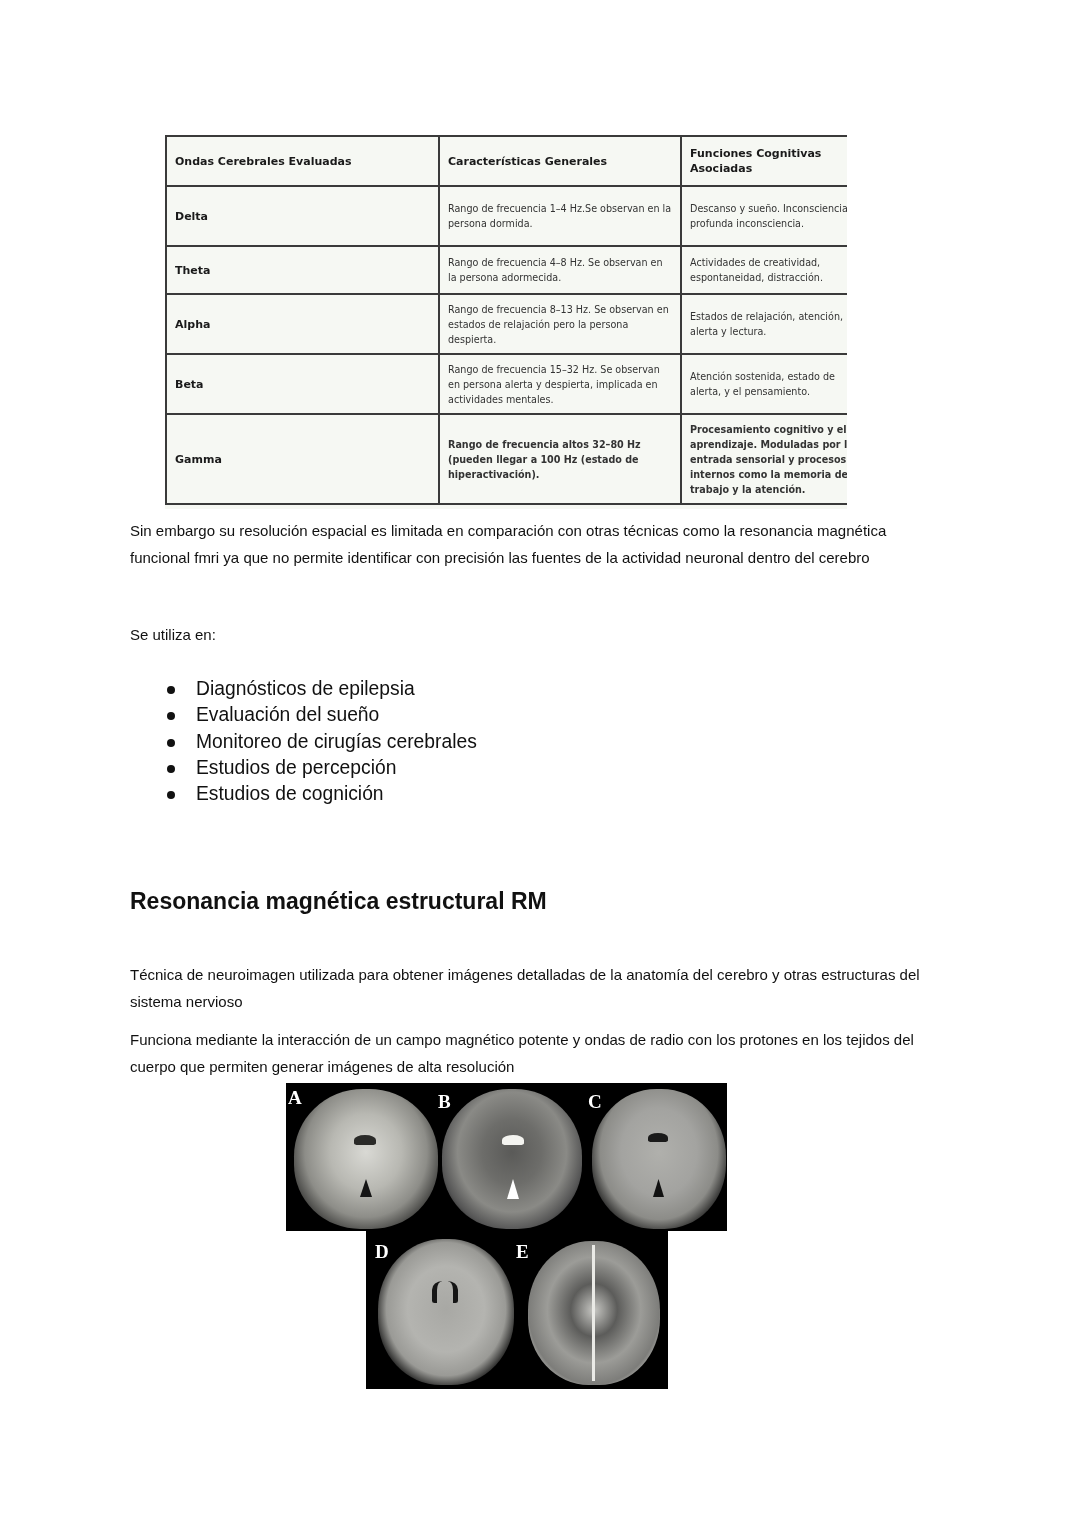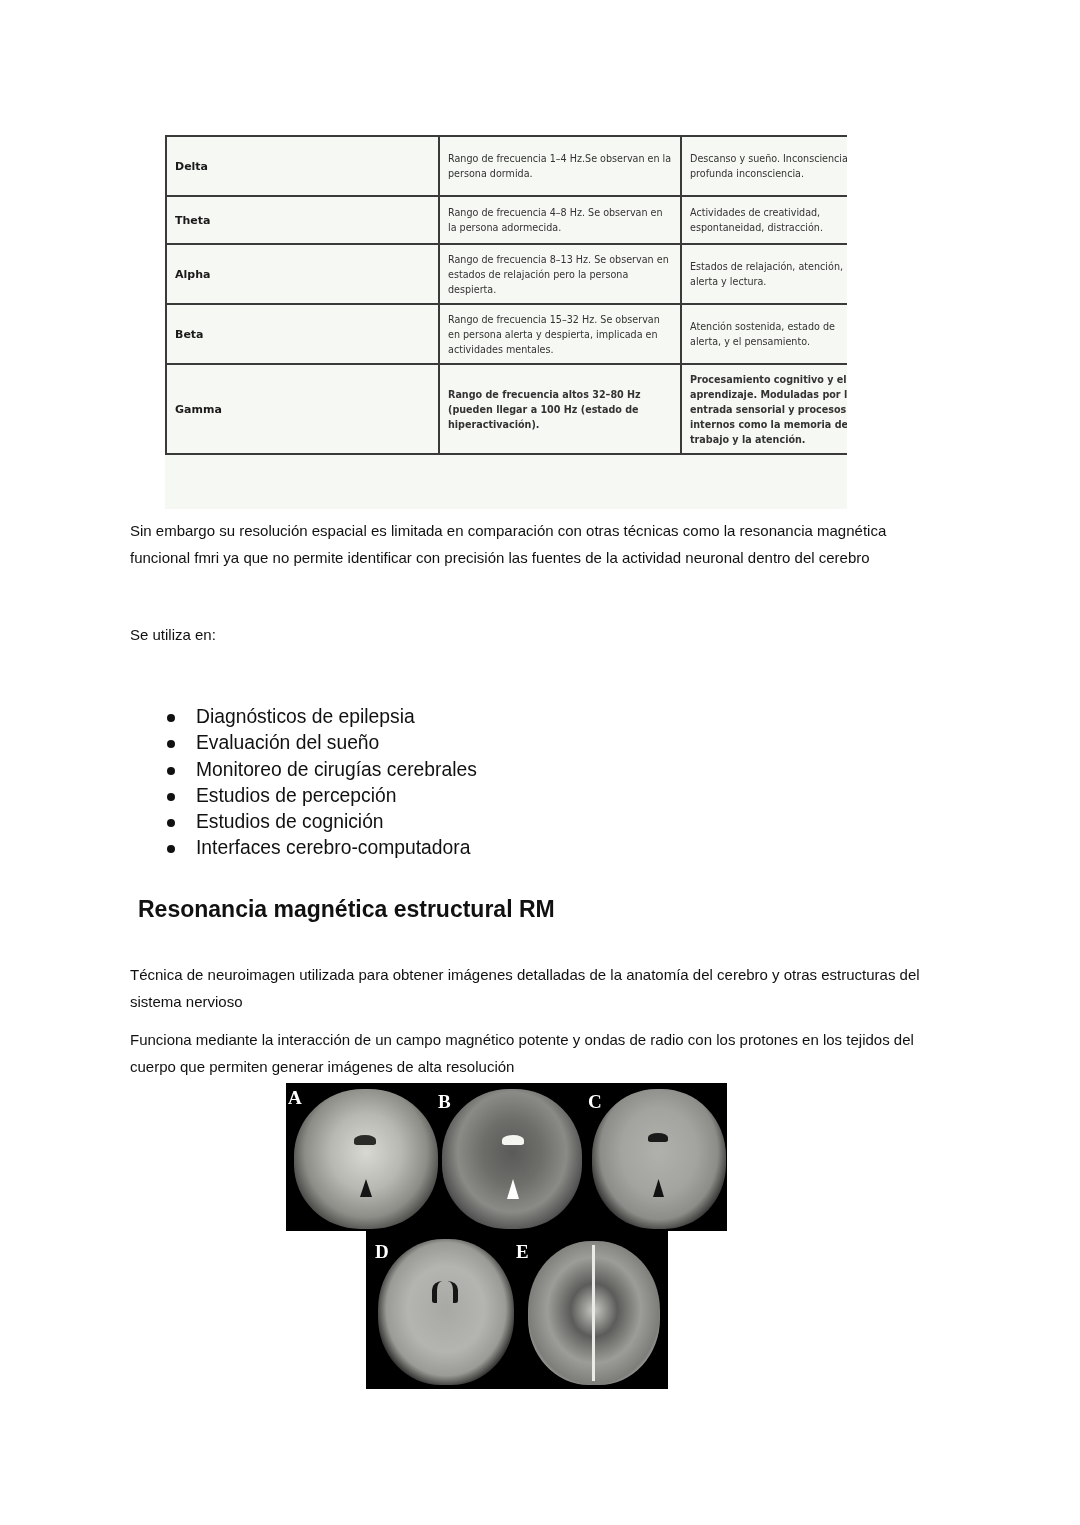--- a/index.html
+++ b/index.html
@@ -17,24 +17,24 @@
   table.waves td.desc { font-size: 9.6px; line-height: 15px; color: #333; }
   table.waves tr.r1 td { height: 58px; }
   table.waves tr.r2 td { height: 46px; }
   table.waves tr.r3 td { height: 58px; }
   table.waves tr.r4 td { height: 58px; }
   table.waves tr.r5 td { height: 88px; font-weight: bold; }
 
   .para { position: absolute; left: 130px; width: 820px; font-size: 15px; line-height: 26.5px; color: #111; margin: 0; }
   .p1 { top: 518px; }
   .p2 { top: 622px; }
-  .bullets { position: absolute; left: 130px; top: 704px; margin: 0; padding: 0; list-style: none; font-size: 19.3px; line-height: 26.3px; }
+  .bullets { position: absolute; left: 130px; top: 676px; margin: 0; padding: 0; list-style: none; font-size: 19.3px; line-height: 26.3px; }
   .bullets li { position: relative; padding-left: 66px; }
   .bullets li .dot { position: absolute; left: 37px; top: 10px; width: 8px; height: 8px; background: #111; border-radius: 50%; }
-  .heading { position: absolute; left: 130px; top: 888px; font-size: 23px; font-weight: bold; margin: 8px; color: #111; }
+  .heading { position: absolute; left: 130px; top: 888px; font-size: 23px; font-weight: bold; margin: 0; color: #111; }
   .p3 { top: 962px; }
   .p4 { top: 1027px; }
 
   .mri { position: absolute; background: #000; overflow: hidden; }
   .mri-top { left: 286px; top: 1083px; width: 441px; height: 148px; }
   .mri-bottom { left: 366px; top: 1231px; width: 302px; height: 158px; }
   .scan { position: absolute; border-radius: 48% 48% 46% 46%; }
   .scan-a { left: 8px; top: 6px; width: 144px; height: 140px; background: radial-gradient(ellipse at 50% 45%, #d9d9d4 0%, #b8b8b2 35%, #8d8d88 60%, #3a3a38 78%, #c8c8c2 82%, #111 90%); }
   .scan-b { left: 156px; top: 6px; width: 140px; height: 140px; background: radial-gradient(ellipse at 50% 45%, #5a5a58 0%, #6d6d6a 30%, #8a8a86 55%, #555 72%, #2a2a2a 80%, #0c0c0c 92%); }
   .scan-c { left: 306px; top: 6px; width: 134px; height: 140px; background: radial-gradient(ellipse at 50% 45%, #b0b0ac 0%, #a3a3a0 40%, #8c8c88 62%, #2d2d2c 76%, #d2d2cc 82%, #0f0f0f 90%); }
@@ -60,20 +60,25 @@
 <body>
 
 <div class="table-wrap">
   <table class="waves">
     <colgroup>
         <col class="c1">
         <col class="c2">
         <col class="c3">
       </colgroup>
     <tbody>
+        <tr>
+      <th>Ondas Cerebrales Evaluadas</th>
+      <th>Características Generales</th>
+      <th>Funciones Cognitivas Asociadas</th>
+    </tr>
     <tr class="r1">
       <td class="name">Delta</td>
       <td class="desc">Rango de frecuencia 1–4 Hz.Se observan en la persona dormida.</td>
       <td class="desc">Descanso y sueño. Inconsciencia, profunda inconsciencia.</td>
     </tr>
     <tr class="r2">
       <td class="name">Theta</td>
       <td class="desc">Rango de frecuencia 4–8 Hz. Se observan en la persona adormecida.</td>
       <td class="desc">Actividades de creatividad, espontaneidad, distracción.</td>
     </tr>
@@ -98,21 +103,20 @@
 
 <p class="para p1">Sin embargo su resolución espacial es limitada en comparación con otras técnicas como la resonancia magnética funcional fmri ya que no permite identificar con precisión las fuentes de la actividad neuronal dentro del cerebro</p>
 <p class="para p2">Se utiliza en:</p>
 
 <ul class="bullets">
   <li><span class="dot"></span><span>Diagnósticos de epilepsia</span></li>
   <li><span class="dot"></span><span>Evaluación del sueño</span></li>
   <li><span class="dot"></span><span>Monitoreo de cirugías cerebrales</span></li>
   <li><span class="dot"></span><span>Estudios de percepción</span></li>
   <li><span class="dot"></span><span>Estudios de cognición</span></li>
-  <li><span class="dot"></span><span>Interfaces cerebro-computadora</span></li>
 </ul>
 
 <h2 class="heading">Resonancia magnética estructural RM</h2>
 
 <p class="para p3">Técnica de neuroimagen utilizada para obtener imágenes detalladas de la anatomía del cerebro y otras estructuras del sistema nervioso</p>
 <p class="para p4">Funciona mediante la interacción de un campo magnético potente y ondas de radio con los protones en los tejidos del cuerpo que permiten generar imágenes de alta resolución</p>
 
 <div class="mri mri-top">
   <div class="scan scan-a"></div>
   <div class="vent vent-a"></div>

